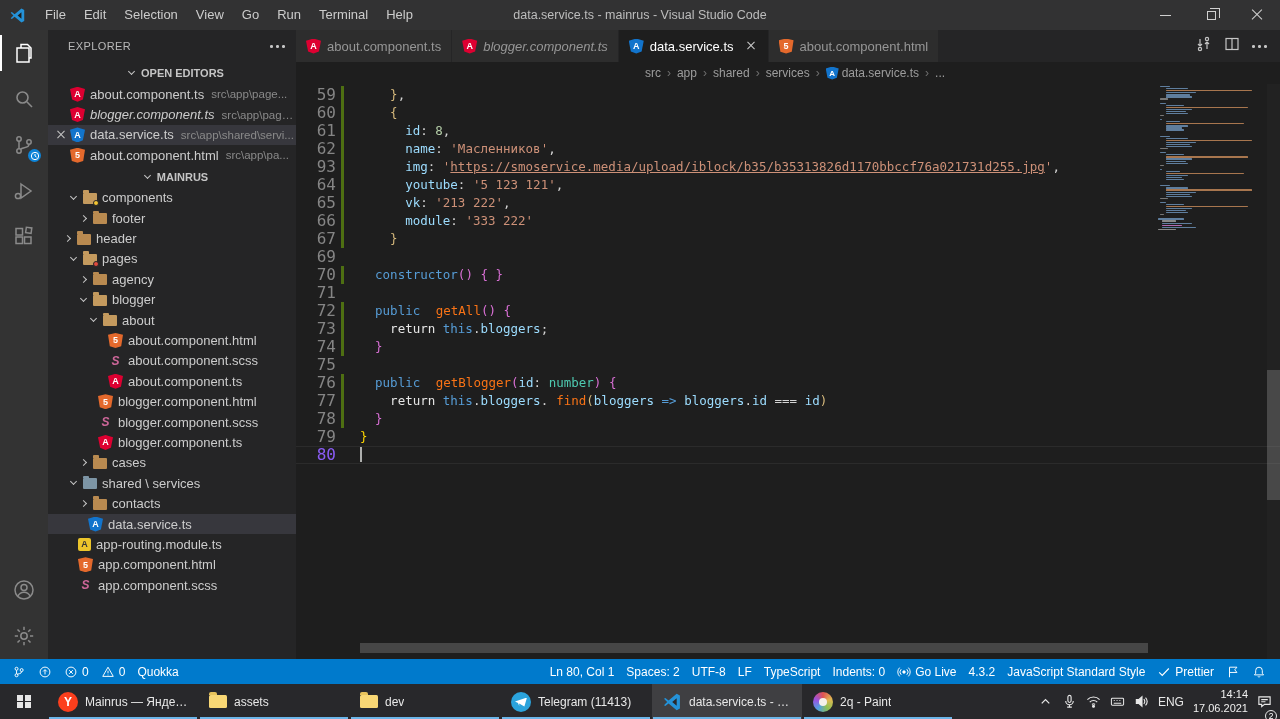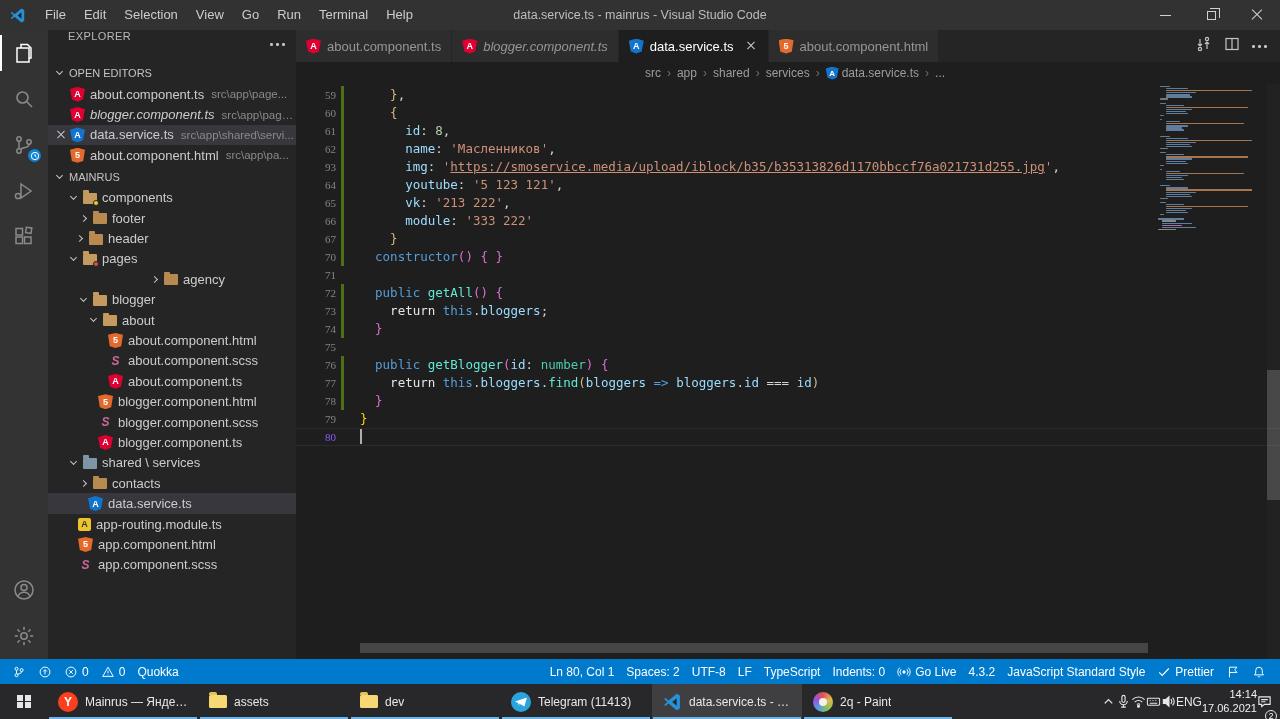--- a/index.html
+++ b/index.html
@@ -30,26 +30,26 @@
   .act { width:48px; height:46px; display:flex; align-items:center; justify-content:center; color:#8a8a8a; position:relative; }
   .act.active { color:#ffffff; }
   .act.active:before { content:""; position:absolute; left:0; top:5px; bottom:5px; width:2px; background:#ffffff; }
   .act svg { width:24px; height:24px; }
   .act-spacer { flex:1; }
   .badge-clock { position:absolute; right:7px; bottom:6px; width:13px; height:13px; border-radius:50%; background:#0d84d8; display:flex; align-items:center; justify-content:center; }
   .badge-clock svg { width:10px; height:10px; }
 
   
   .sidebar { width:248px; background:#252526; color:#cccccc; position:relative; flex:0 0 auto; font-size:13px; }
-  .sb-title { height:32px; display:flex; padding:0 10px 0 20px; color:#b9b9b9; font-size:11px; letter-spacing:.4px;flex-direction:column; }
+  .sb-title { height:32px; display:flex; align-items:center; padding:0 10px 0 20px; color:#b9b9b9; font-size:11px; letter-spacing:.4px; }
   .sb-title .dots { margin-left:auto; }
   .dots3 { width:16px; height:4px; position:relative; }
   .dots3:before { content:""; position:absolute; left:0; top:1px; width:2.5px; height:2.5px; border-radius:50%;
     background:#c5c5c5; box-shadow:6px 0 0 #c5c5c5, 12px 0 0 #c5c5c5; }
-  .sec-head { height:22px; display:flex; align-items:center; font-size:11px; font-weight:normal; color:#c5c5c5; padding-left:4px; }
+  .sec-head { height:22px; display:flex; align-items:center; font-size:11px; font-weight:bold; color:#c5c5c5; padding-left:4px;justify-content:center; }
   .chev { width:5px; height:5px; border-right:1px solid #c5c5c5; border-bottom:1px solid #c5c5c5; display:inline-block; flex:0 0 auto; }
   .chev.exp { transform:rotate(45deg); margin:-3px 7px 0 5px; }
   .chev.col { transform:rotate(-45deg); margin:0 7px 0 5px; }
   .row { height:20.4px; display:flex; align-items:center; white-space:nowrap; overflow:hidden; cursor:default; }
   .row.sel { background:#37373d; }
   .row .lbl { margin-left:5px; color:#cccccc; }
   .row .desc { margin-left:7px; color:#8a8a8a; font-size:11.5px; overflow:hidden; text-overflow:ellipsis; }
   .closeslot { width:16px; margin-left:6px; flex:0 0 auto; position:relative; height:12px; }
   .closeslot.show:before,.closeslot.show:after { content:""; position:absolute; left:2px; top:5px; width:10px; height:1px; background:#c5c5c5; }
   .closeslot.show:before { transform:rotate(45deg);} .closeslot.show:after { transform:rotate(-45deg);}
@@ -87,28 +87,28 @@
   .ta-diff svg,.ta-split svg { width:16px; height:16px; }
   .breadcrumbs { height:22px; display:flex; align-items:center; font-size:12px; color:#9d9d9d; padding-left:14px; gap:3px; flex:0 0 auto;justify-content:center; }
   .bc-sep { color:#6e6e6e; margin:0 3px; }
   .breadcrumbs .fic { width:13px; height:13px; font-size:8px; }
 
   
   .codearea { position:relative; flex:1; overflow:hidden; font-family:"DejaVu Sans Mono", monospace;
     font-size:12.5px; line-height:18px; padding-top:2px; }
   .cline { display:flex; height:18px; position:relative; }
   .cline.cur { box-shadow:inset 0 1px 0 #2b2b2b, inset 0 -1px 0 #2b2b2b; }
-  .gut { width:40px; text-align:right; color:#858585; font-size:11px; flex:0 0 auto; user-select:none;font-family:Liberation Serif, serif; }
+  .gut { width:40px; text-align:right; color:#858585; font-size:16px; flex:0 0 auto; user-select:none; }
   .cline.cur .gut { color:#8b5cf6; }
   .markcol { width:24px; flex:0 0 auto; position:relative; }
   .mod { position:absolute; left:5px; top:0; bottom:0; width:3px; background:#4e6f12; }
   .ctext { white-space:pre; color:#d4d4d4; }
   .cursor { display:inline-block; width:1.5px; height:15px; background:#aeafad; vertical-align:-3px; }
   .pl { color:#d4d4d4; } .kw { color:#569cd6; } .ct { color:#e5e5e5; } .pr { color:#9cdcfe; }
-  .st { color:#ce9178; } .nu { color:#b5cea8; } .fn { color:#5eead4; } .ty { color:#4ec9b0; }
+  .st { color:#ce9178; } .nu { color:#b5cea8; } .fn { color:#f97316;margin-left:8px; } .ty { color:#4ec9b0; }
   .bg { color:#ffd700; } .bo { color:#da70d6; } .bp { color:#d7ba7d; }
   .lk { color:#ce9178; text-decoration:underline; }
 
   .minimap { position:absolute; top:2px; right:14px; width:110px; height:158px; }
   .mmrow { height:1.2px; margin-bottom:0.9px; border-radius:.5px; }
   .vthumb { position:absolute; right:0; top:286px; width:13px; height:130px; background:rgba(130,130,130,.40); }
   .vtrack { position:absolute; right:0; top:0; bottom:0; width:13px; background:rgba(255,255,255,.02); }
   .hthumb { position:absolute; left:64px; bottom:6px; width:788px; height:10px; background:rgba(130,130,130,.40); }
 
   
@@ -133,21 +133,21 @@
     font-size:12px; display:flex; align-items:center; justify-content:center; flex:0 0 auto; }
   .tfolder { width:18px; height:13px; background:#f8d775; border-radius:1.5px; position:relative; flex:0 0 auto; }
   .tfolder:before { content:""; position:absolute; top:-3px; left:0; width:8px; height:3px; background:#e8c35c; border-radius:2px 2px 0 0; }
   .tg { width:20px; height:20px; border-radius:50%; background:#2ba3dc; position:relative; flex:0 0 auto; }
   .tg:before { content:""; position:absolute; left:4px; top:6px; width:12px; height:9px; background:#fff;
     clip-path:polygon(0 45%, 100% 0, 78% 100%, 35% 68%, 35% 95%, 25% 62%); }
   .paint { width:20px; height:20px; border-radius:50%; flex:0 0 auto;
     background:conic-gradient(#e05252,#e0b852,#8fc052,#52a0e0,#9a52e0,#e05252); position:relative; }
   .paint:before { content:""; position:absolute; left:6px; top:6px; width:8px; height:8px; border-radius:50%; background:#f5f0ea; }
   .vscic { width:20px; height:20px; flex:0 0 auto; }
-  .tray { margin-left:auto; display:flex; align-items:center; padding-right:8px; }
+  .tray { margin-left:auto; display:flex; align-items:center; gap:9px; padding-right:8px; }
   .tray svg { width:15px; height:15px; }
   .tritem { display:flex; align-items:center; justify-content:center; height:100%; }
   .clock { text-align:right; font-size:11px; line-height:1.25; color:#f0f0f0; }
   .notif { position:relative; }
   .nbadge { position:absolute; right:-5px; bottom:-3px; min-width:12px; height:12px; border-radius:50%;
     border:1px solid #e8e8e8; background:#28282b; color:#fff; font-size:8.5px; display:flex; align-items:center; justify-content:center; }
 </style>
 </head>
 <body>
 
@@ -285,33 +285,33 @@
           <span class="folder openf">
             <span class="fdeco yellow"></span>
           </span>
           <span class="lbl">components</span>
         </div>
         <div class="row" style="padding-left: 28px;">
           <span class="chev col"></span>
           <span class="folder"></span>
           <span class="lbl">footer</span>
         </div>
-        <div class="row" style="padding-left: 24px;">
+        <div class="row" style="padding-left: 12px;">
           <span class="chev col"></span>
           <span class="folder"></span>
           <span class="lbl">header</span>
         </div>
         <div class="row" style="padding-left: 18px;">
           <span class="chev exp"></span>
           <span class="folder openf">
             <span class="fdeco red"></span>
           </span>
           <span class="lbl">pages</span>
         </div>
-        <div class="row" style="padding-left: 28px; justify-content: center;">
+        <div class="row" style="padding-left: 28px;">
           <span class="chev col"></span>
           <span class="folder"></span>
           <span class="lbl">agency</span>
         </div>
         <div class="row" style="padding-left: 28px;">
           <span class="chev exp"></span>
           <span class="folder openf"></span>
           <span class="lbl">blogger</span>
         </div>
         <div class="row" style="padding-left: 38px;">
@@ -341,20 +341,25 @@
         </div>
         <div class="row" style="padding-left: 38px;">
           <span style="width: 12px; flex: 0 0 auto;"></span>
           <span class="fic fi-scss">S</span>
           <span class="lbl">blogger.component.scss</span>
         </div>
         <div class="row" style="padding-left: 38px;">
           <span style="width: 12px; flex: 0 0 auto;"></span>
           <span class="fic shield fi-ared">A</span>
           <span class="lbl">blogger.component.ts</span>
+        </div>
+        <div class="row" style="padding-left: 28px;">
+          <span class="chev col"></span>
+          <span class="folder"></span>
+          <span class="lbl">cases</span>
         </div>
         <div class="row" style="padding-left: 18px;">
           <span class="chev exp"></span>
           <span class="folder openf f-shared"></span>
           <span class="lbl">shared \ services</span>
         </div>
         <div class="row" style="padding-left: 28px;">
           <span class="chev col"></span>
           <span class="folder"></span>
           <span class="lbl">contacts</span>
@@ -492,20 +497,25 @@
               <span class="mod"></span>
             </span>
             <span class="ctext"><span class="pl">      </span><span class="pr">module</span><span class="pl">: </span><span class="st">'333 222'</span></span>
           </div>
           <div class="cline">
             <span class="gut">67</span>
             <span class="markcol">
               <span class="mod"></span>
             </span>
             <span class="ctext"><span class="bp">    }</span></span>
+          </div>
+          <div class="cline">
+            <span class="gut">69</span>
+            <span class="markcol"></span>
+            <span class="ctext"></span>
           </div>
           <div class="cline">
             <span class="gut">70</span>
             <span class="markcol">
               <span class="mod"></span>
             </span>
             <span class="ctext"><span class="pl">  </span><span class="kw">constructor</span><span class="bo">(</span><span class="bo">)</span><span class="pl"> </span><span class="bo">{</span><span class="pl"> </span><span class="bo">}</span></span>
           </div>
           <div class="cline">
             <span class="gut">71</span>

